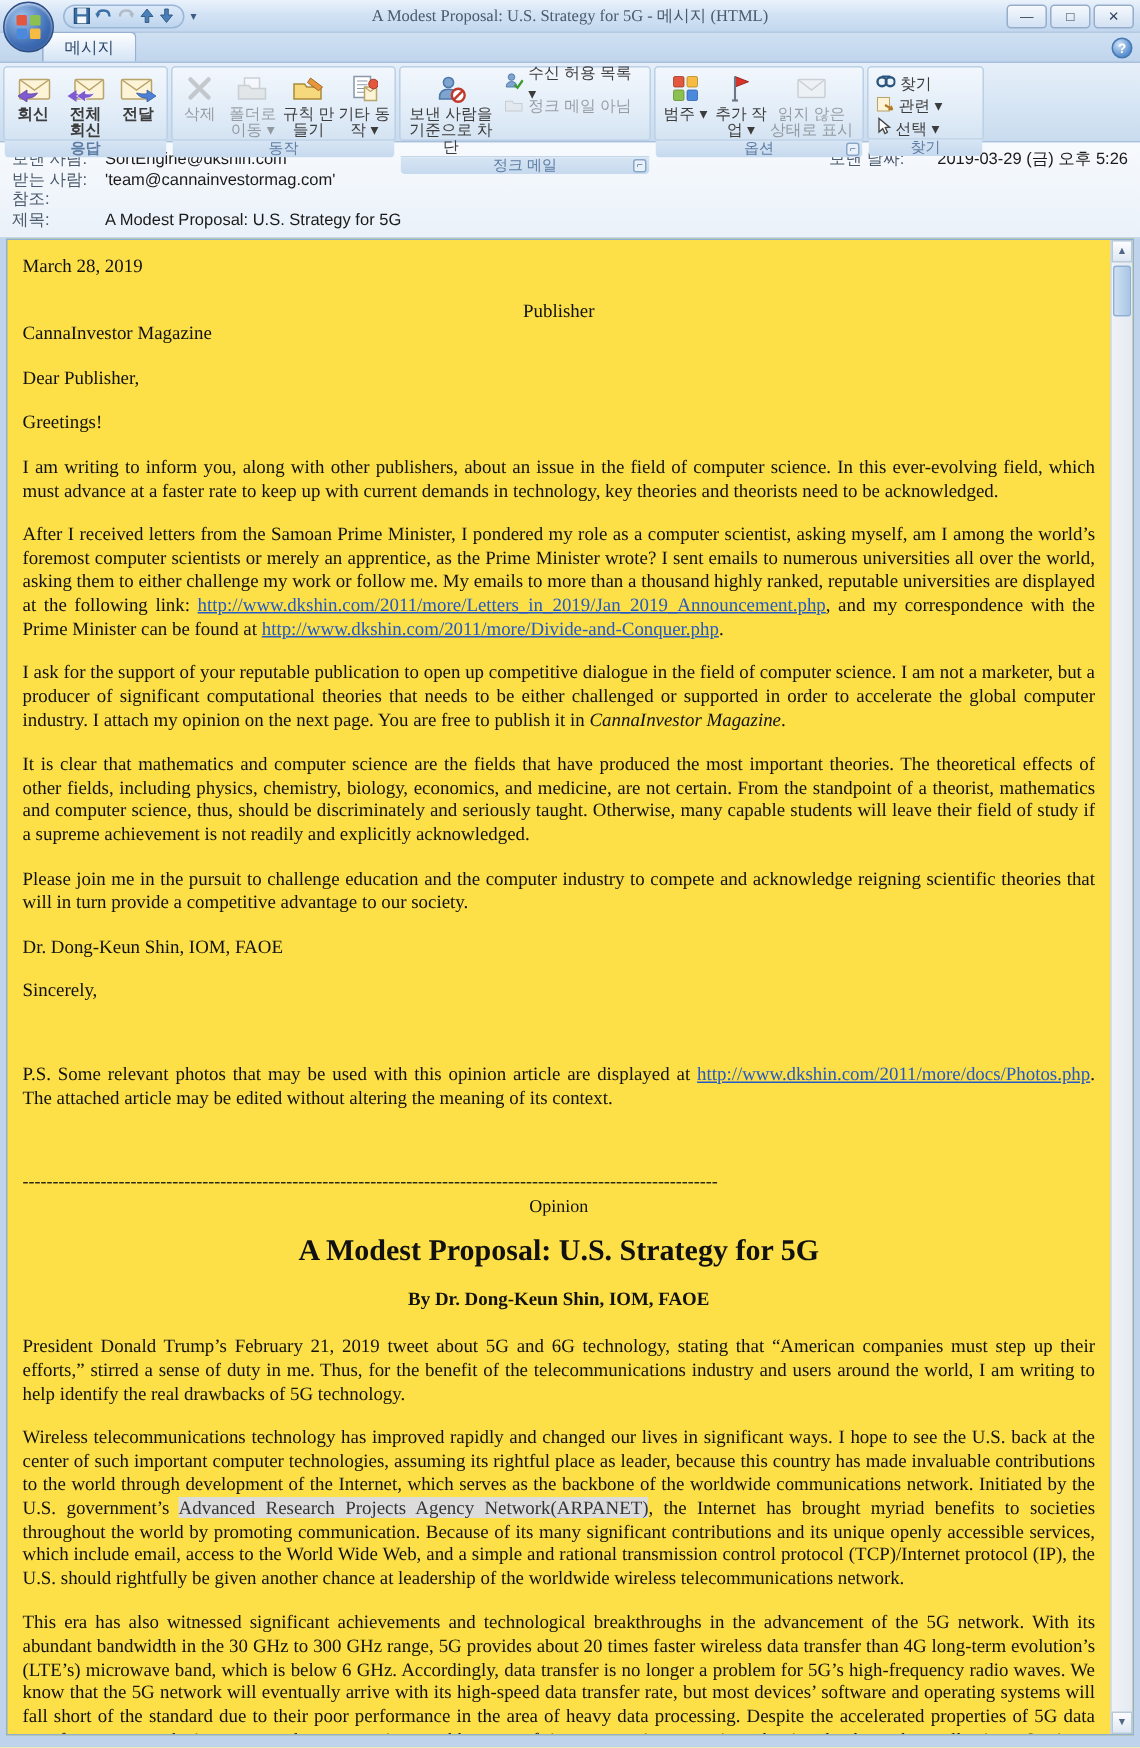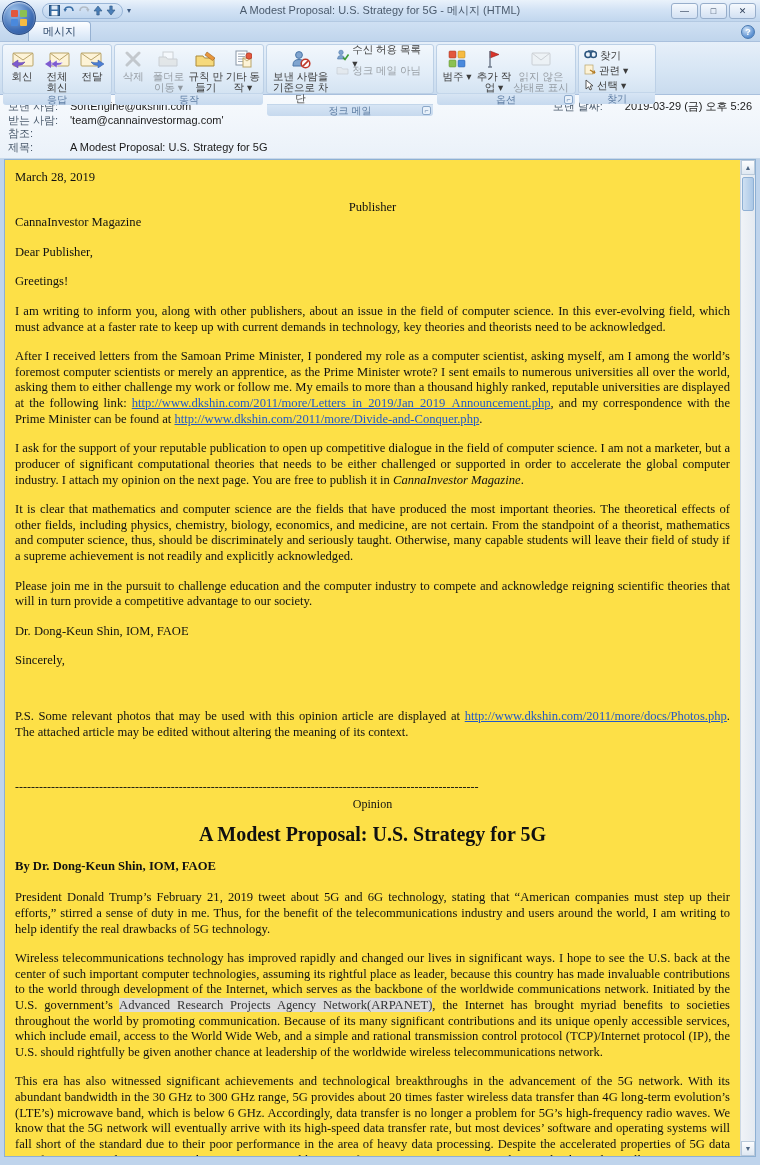--- a/index.html
+++ b/index.html
@@ -9,21 +9,21 @@
   .window { width:760px; height:1165px; background:#bfd4ec; display:flex; flex-direction:column; }
 
   
   .titlebar { height:22px; background:linear-gradient(#eaf2fb,#d3e3f5 45%,#c2d7ee); display:flex; align-items:center; position:relative; border-bottom:1px solid #b3c9e2; }
   .office-btn { width:34px; height:34px; border-radius:50%; background:radial-gradient(circle at 35% 30%, #9ec2ea, #3e6db5 60%, #2a4f8f); border:1px solid #2d4f86; box-shadow:inset 0 1px 2px rgba(255,255,255,.7); position:absolute; left:2px; top:1px; z-index:5; display:flex; align-items:center; justify-content:center; }
   .office-logo { width:16px; height:16px; display:grid; grid-template-columns:7px 7px; grid-template-rows:7px 7px; gap:2px; }
   .office-logo i { display:block; border-radius:1px; }
   .qat { margin-left:42px; display:flex; align-items:center; gap:3px; background:linear-gradient(#dcE9f8,#bed5ee); border:1px solid #9ab6d7; border-radius:9px; padding:1px 6px; height:16px; }
   .qat svg { display:block; }
   .qat-more { margin-left:4px; font-size:8px; color:#3c5a82; }
-  .title-text { position:absolute; left:0; right:0; text-align:center; color:#4a5a6c; font-size:11px; pointer-events:none; }
+  .title-text { position:absolute; left:0; right:0; text-align:center; color:#4a5a6c; font-size:11px; pointer-events:none;font-family:Liberation Serif, serif; }
   .win-controls { margin-left:auto; display:flex; gap:2px; padding-right:4px; z-index:6; }
   .win-controls .wbtn { width:27px; height:16px; border:1px solid #97aecb; border-radius:3px; background:linear-gradient(#f5f9fd,#d3e1f3); display:flex; align-items:center; justify-content:center; font-size:9px; color:#31425c; }
 
   
   .tabrow { height:20px; background:linear-gradient(#cfe0f3,#c0d5ec); display:flex; align-items:flex-end; padding-left:28px; position:relative; border-bottom:1px solid #a9c0dd; }
   .tab { padding:2px 14px 2px; border:1px solid #96b1d2; border-bottom:none; border-radius:4px 4px 0 0; background:linear-gradient(#fdfeff,#e4eefa 60%,#d4e4f4); font-size:11px; color:#2f4a6b; }
   .help-btn { position:absolute; right:5px; top:3px; width:14px; height:14px; border-radius:50%; background:radial-gradient(circle at 35% 30%, #cfe3f8, #5a8fd0 70%); border:1px solid #4878b0; color:#fff; font-size:9px; font-weight:bold; display:flex; align-items:center; justify-content:center; }
 
   
   .ribbon { height:53px; background:linear-gradient(#e6eff9,#d6e5f4 55%,#c9dbee); display:flex; padding:2px 2px 0 2px; gap:2px; border-bottom:1px solid #a9c0dd; }
@@ -49,21 +49,21 @@
   
   .bodywrap { flex:1; margin:0 4px 8px 4px; background:#fde047; border:1px solid #8eb0d3; display:flex; overflow:hidden; }
   .msgbody { flex:1; padding:10px 10px 10px 10px; font-family:"Liberation Serif","DejaVu Serif",serif; font-size:12.6px; line-height:1.24; color:#111; overflow:hidden; }
   .blk { margin-bottom:14px; }
   .blk.tight { margin-bottom:0;text-align:center; }
   .blk.just { text-align:justify; }
   .blk.meta { font-size:12px; }
   .blk.divider { letter-spacing:0; margin-bottom:2px; font-size:12px; white-space:nowrap; overflow:hidden; }
   .blk.spacer { height:26px; margin:0; }
   .blk.title-c { text-align:center; font-size:20px; font-weight:bold; margin:10px 0 12px; }
-  .blk.byline-c { text-align:left; font-size:12.6px; font-weight:bold; margin-bottom:16px; }
+  .blk.byline-c { text-align:center; font-size:12.6px; font-weight:bold; margin-bottom:16px; }
   .blk a { color:#2459c6; text-decoration:underline; }
   .it { font-style:italic; }
   .hl { background:#dcdcdc; color:#333; }
 
   
   .scrollbar { width:15px; background:linear-gradient(90deg,#f0f3f7,#e4eaf1); border-left:1px solid #cdd8e4; display:flex; flex-direction:column; }
   .sb-btn { height:15px; background:linear-gradient(#fdfdfe,#dfe8f2); border:1px solid #b9c9da; display:flex; align-items:center; justify-content:center; font-size:7px; color:#4f6784; }
   .sb-track { flex:1; position:relative; }
   .sb-thumb { position:absolute; top:2px; left:1px; right:1px; height:34px; border-radius:2px; background:linear-gradient(90deg,#cfe0f2,#aac7e6); border:1px solid #8fb0d4; }
 </style>
@@ -121,21 +121,21 @@
     </div>
   </div>
 
   <div class="tabrow">
     <div class="tab">메시지</div>
     <div class="help-btn">?</div>
   </div>
 
   <div class="ribbon">
 
-    <div class="rgroup" style="width:110px;">
+    <div class="rgroup" style="width:110px;font-weight:bold;">
       <div class="rgroup-items">
         <div class="bigbtn">
           <span class="icon">
               <svg width="26" height="18" viewBox="0 0 26 18">
                 <rect x="4" y="3" width="20" height="13" rx="1" fill="#fdf3d7" stroke="#b9a469"></rect>
                 <path d="M4 3 L14 10 L24 3" fill="none" stroke="#b9a469"></path>
                 <path d="M9 10 L3 14 L9 18 L9 15.5 Q14 15.5 16 12 Q12 13 9 12.5 Z" fill="#7e5bd0" stroke="#5a3fa0" stroke-width=".5"></path>
               </svg>
             </span>
           <span class="blabel">회신</span>

